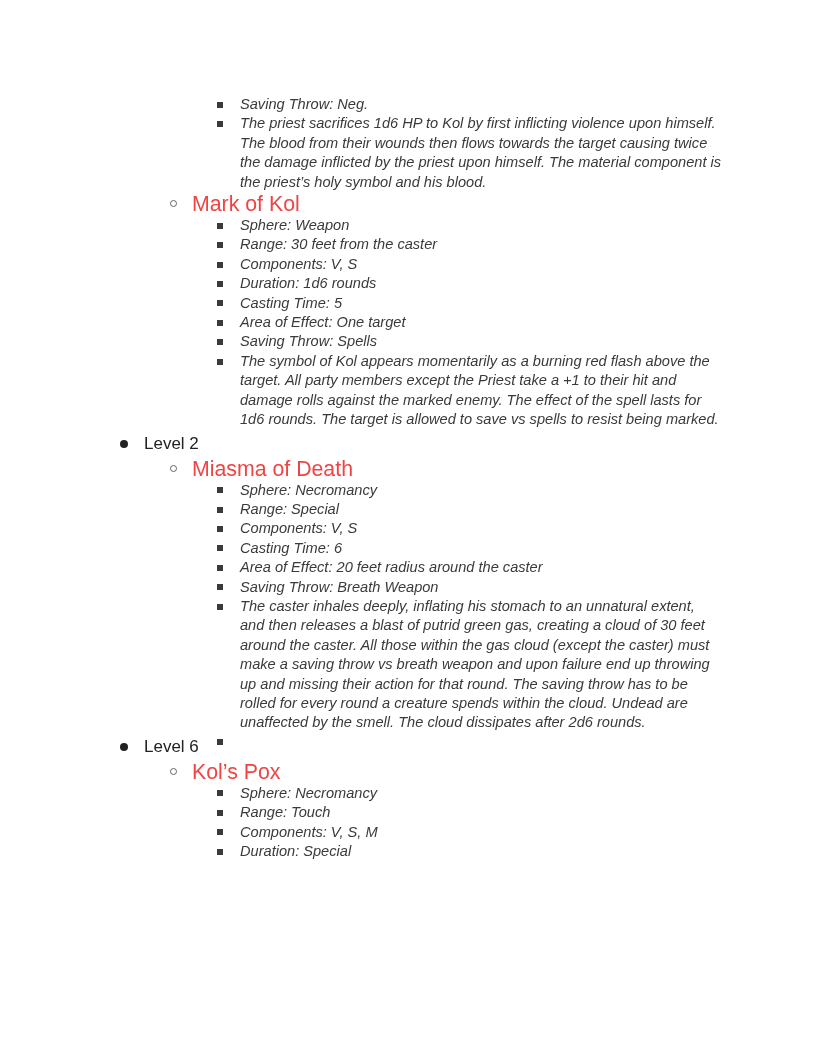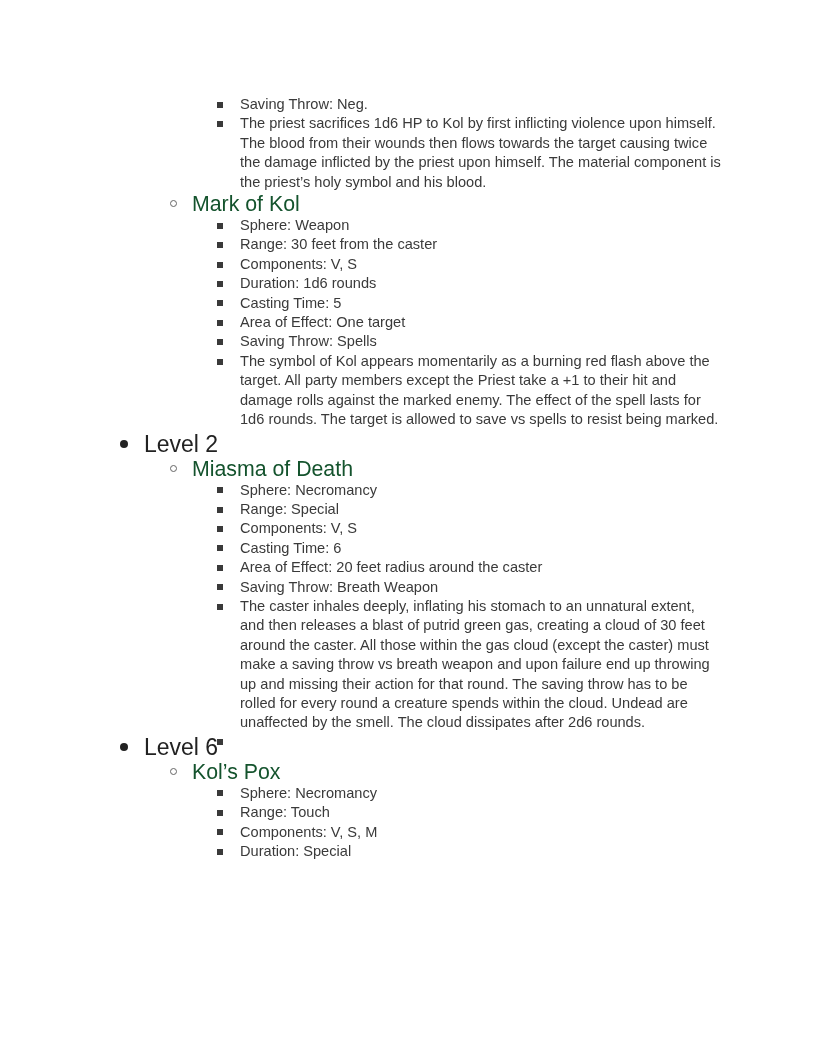--- a/index.html
+++ b/index.html
@@ -13,42 +13,43 @@
   .page-content {
     position: absolute;
     left: 0; top: 95px; right: 0;
   }
   .li { position: relative; }
   
   .li3 {
     padding-left: 240px; padding-right: 93px;
     font-size: 14.6px; line-height: 19.4px;
     color: #3a3a3a;
+    font-style: italic;
   }
   .m3 {
     position: absolute; left: 217px; top: 6.7px;
     width: 6px; height: 6px; background: #3a3a3a;
   }
   
   .li2 {
     padding-left: 192px; padding-right: 93px;
     font-size: 21.3px; line-height: 22px;
-    color: #14532d;
+    color: #ef4444;
     margin: 1px 0;
   }
   .m2 {
     position: absolute; left: 170px; top: 7px;
     width: 5.2px; height: 5.2px;
     border: 1.4px solid #666666; border-radius: 50%;
     background: transparent;
   }
   
   .li1 {
     padding-left: 144px; padding-right: 93px;
-    font-size: 23px; line-height: 26px;
+    font-size: 17px; line-height: 26px;
     color: #222222;
     margin: 1px 0;
   }
   .m1 {
     position: absolute; left: 120px; top: 9px;
     width: 8px; height: 8px;
     border-radius: 50%; background: #222222;
   }
 </style>
 </head>

